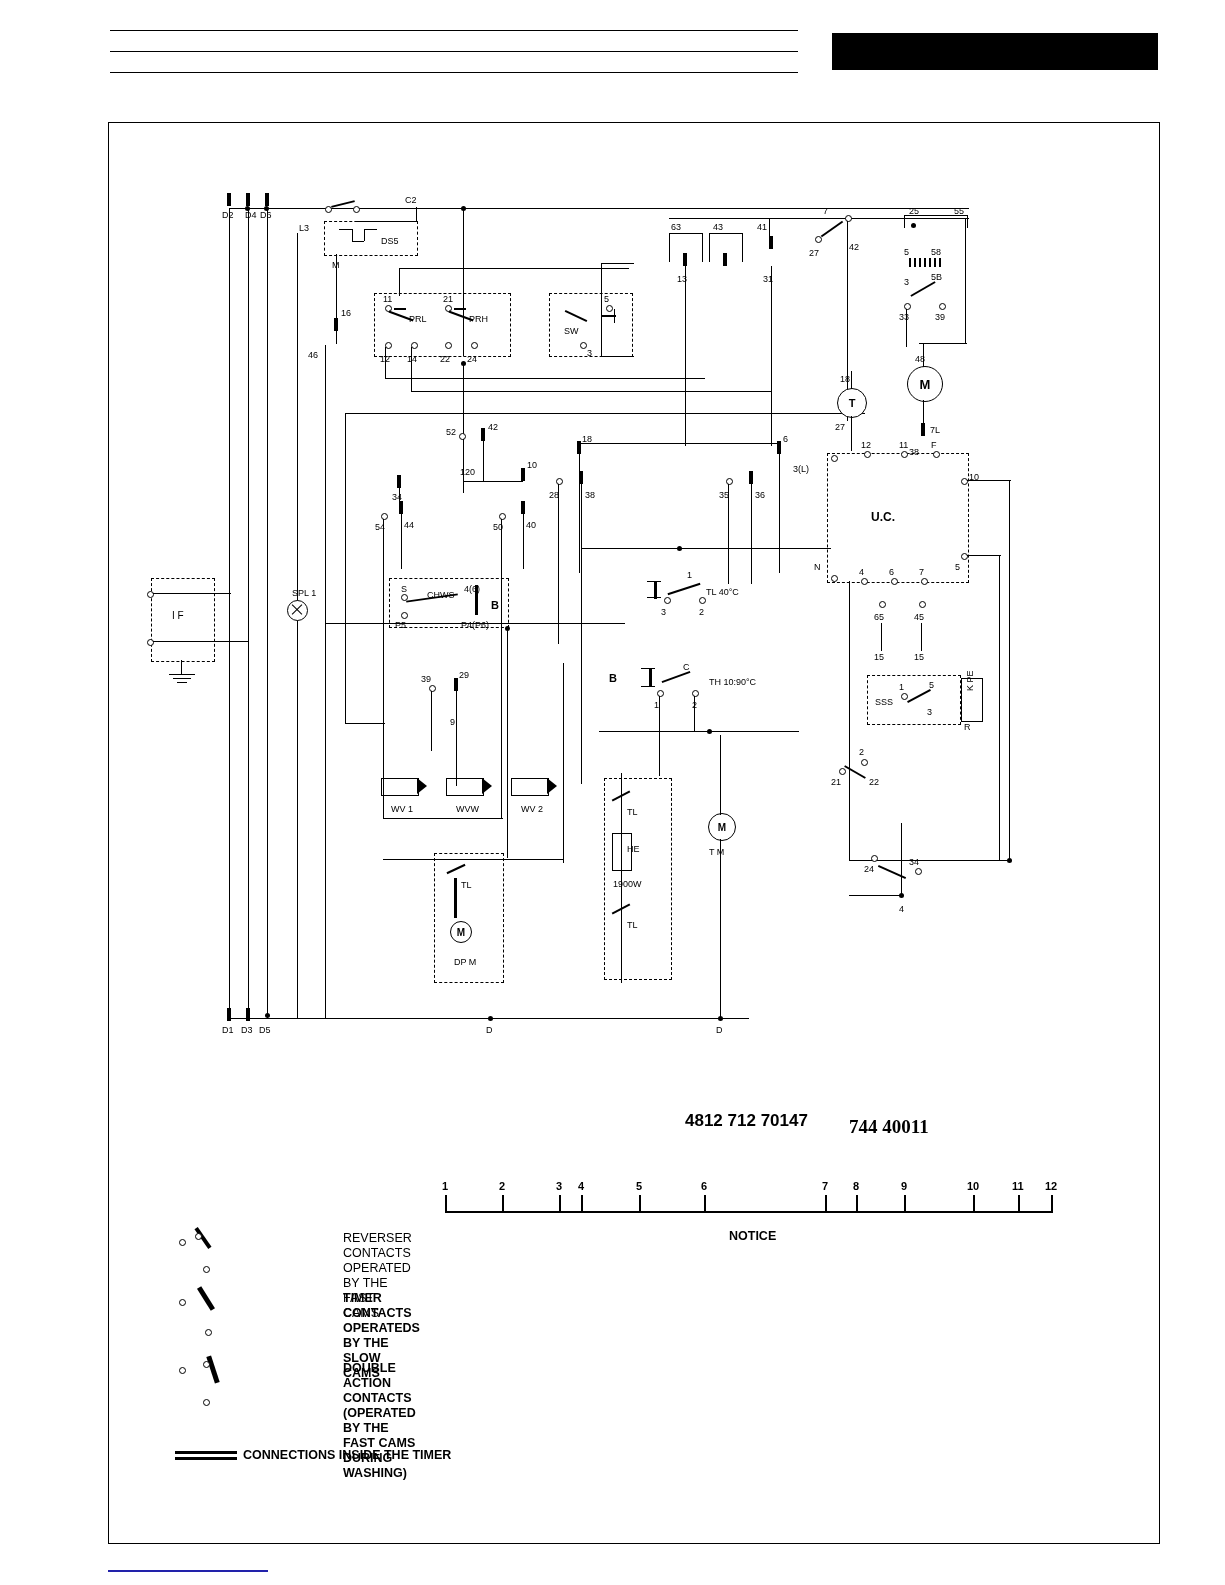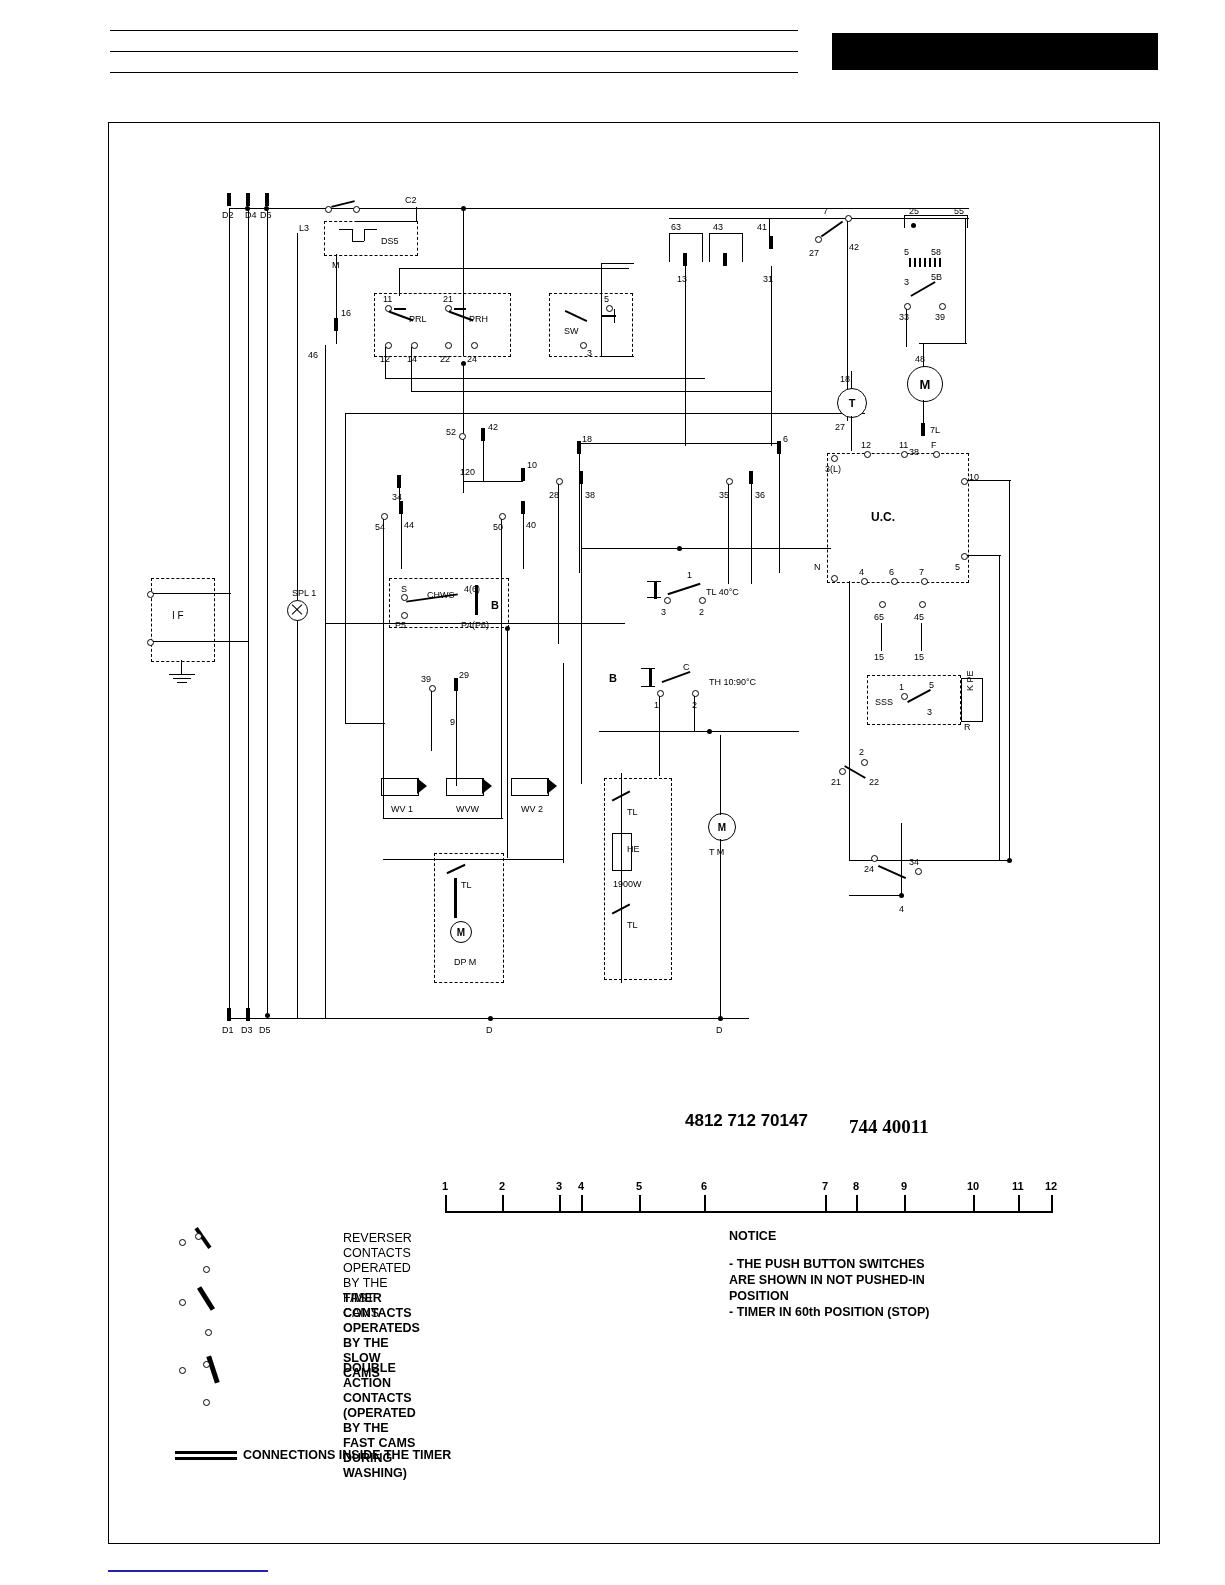--- a/index.html
+++ b/index.html
@@ -354,21 +354,21 @@
     <div class="lab" style="left:726px;top:300px;">27</div>
     <div class="lab" style="left:752px;top:318px;">12</div>
     <div class="lab" style="left:790px;top:318px;">11</div>
     <div class="lab" style="left:822px;top:318px;">F</div>
     <div class="wv" style="left:742px;top:248px;height:18px;"></div>
     <div class="wv" style="left:742px;top:293px;height:35px;"></div>
 
     <div class="dash" style="left:718px;top:330px;width:140px;height:128px;"></div>
     <div class="lab12" style="left:762px;top:388px;">U.C.</div>
     <div class="node" style="left:722px;top:332px;"></div>
-    <div class="lab" style="left:716px;top:342px;">3(L)</div>
+    <div class="lab" style="left:684px;top:342px;">3(L)</div>
     <div class="node" style="left:755px;top:328px;"></div>
     <div class="node" style="left:792px;top:328px;"></div>
     <div class="node" style="left:824px;top:328px;"></div>
     <div class="node" style="left:722px;top:452px;"></div>
     <div class="lab" style="left:705px;top:440px;">N</div>
     <div class="node" style="left:752px;top:455px;"></div>
     <div class="lab" style="left:750px;top:445px;">4</div>
     <div class="node" style="left:782px;top:455px;"></div>
     <div class="lab" style="left:780px;top:445px;">6</div>
     <div class="node" style="left:812px;top:455px;"></div>
@@ -487,21 +487,17 @@
 DURING WASHING)</div>
     </div>
 
     <div style="position:absolute;left:66px;top:1328px;width:62px;height:9px;">
       <div style="position:absolute;left:0;top:0;width:62px;height:3px;background:#000;"></div>
       <div style="position:absolute;left:0;top:6px;width:62px;height:3px;background:#000;"></div>
     </div>
     <div style="position:absolute;left:134px;top:1325px;font-size:12.5px;font-weight:bold;">CONNECTIONS INSIDE THE TIMER</div>
 
     <div style="position:absolute;left:620px;top:1106px;font-size:12.5px;font-weight:bold;">NOTICE</div>
-    <div style="position:absolute;left:620px;top:1133px;font-size:12.5px;font-weight:bold;line-height:16px;white-space:pre-line;">- THE PUSH BUTTON SWITCHES
-  ARE SHOWN IN NOT PUSHED-IN
-  POSITION
-- TIMER IN 60th POSITION (STOP)</div>
 
   </div>
 
   <div class="bottomlink"></div>
 </div>
 
 </body></html>

